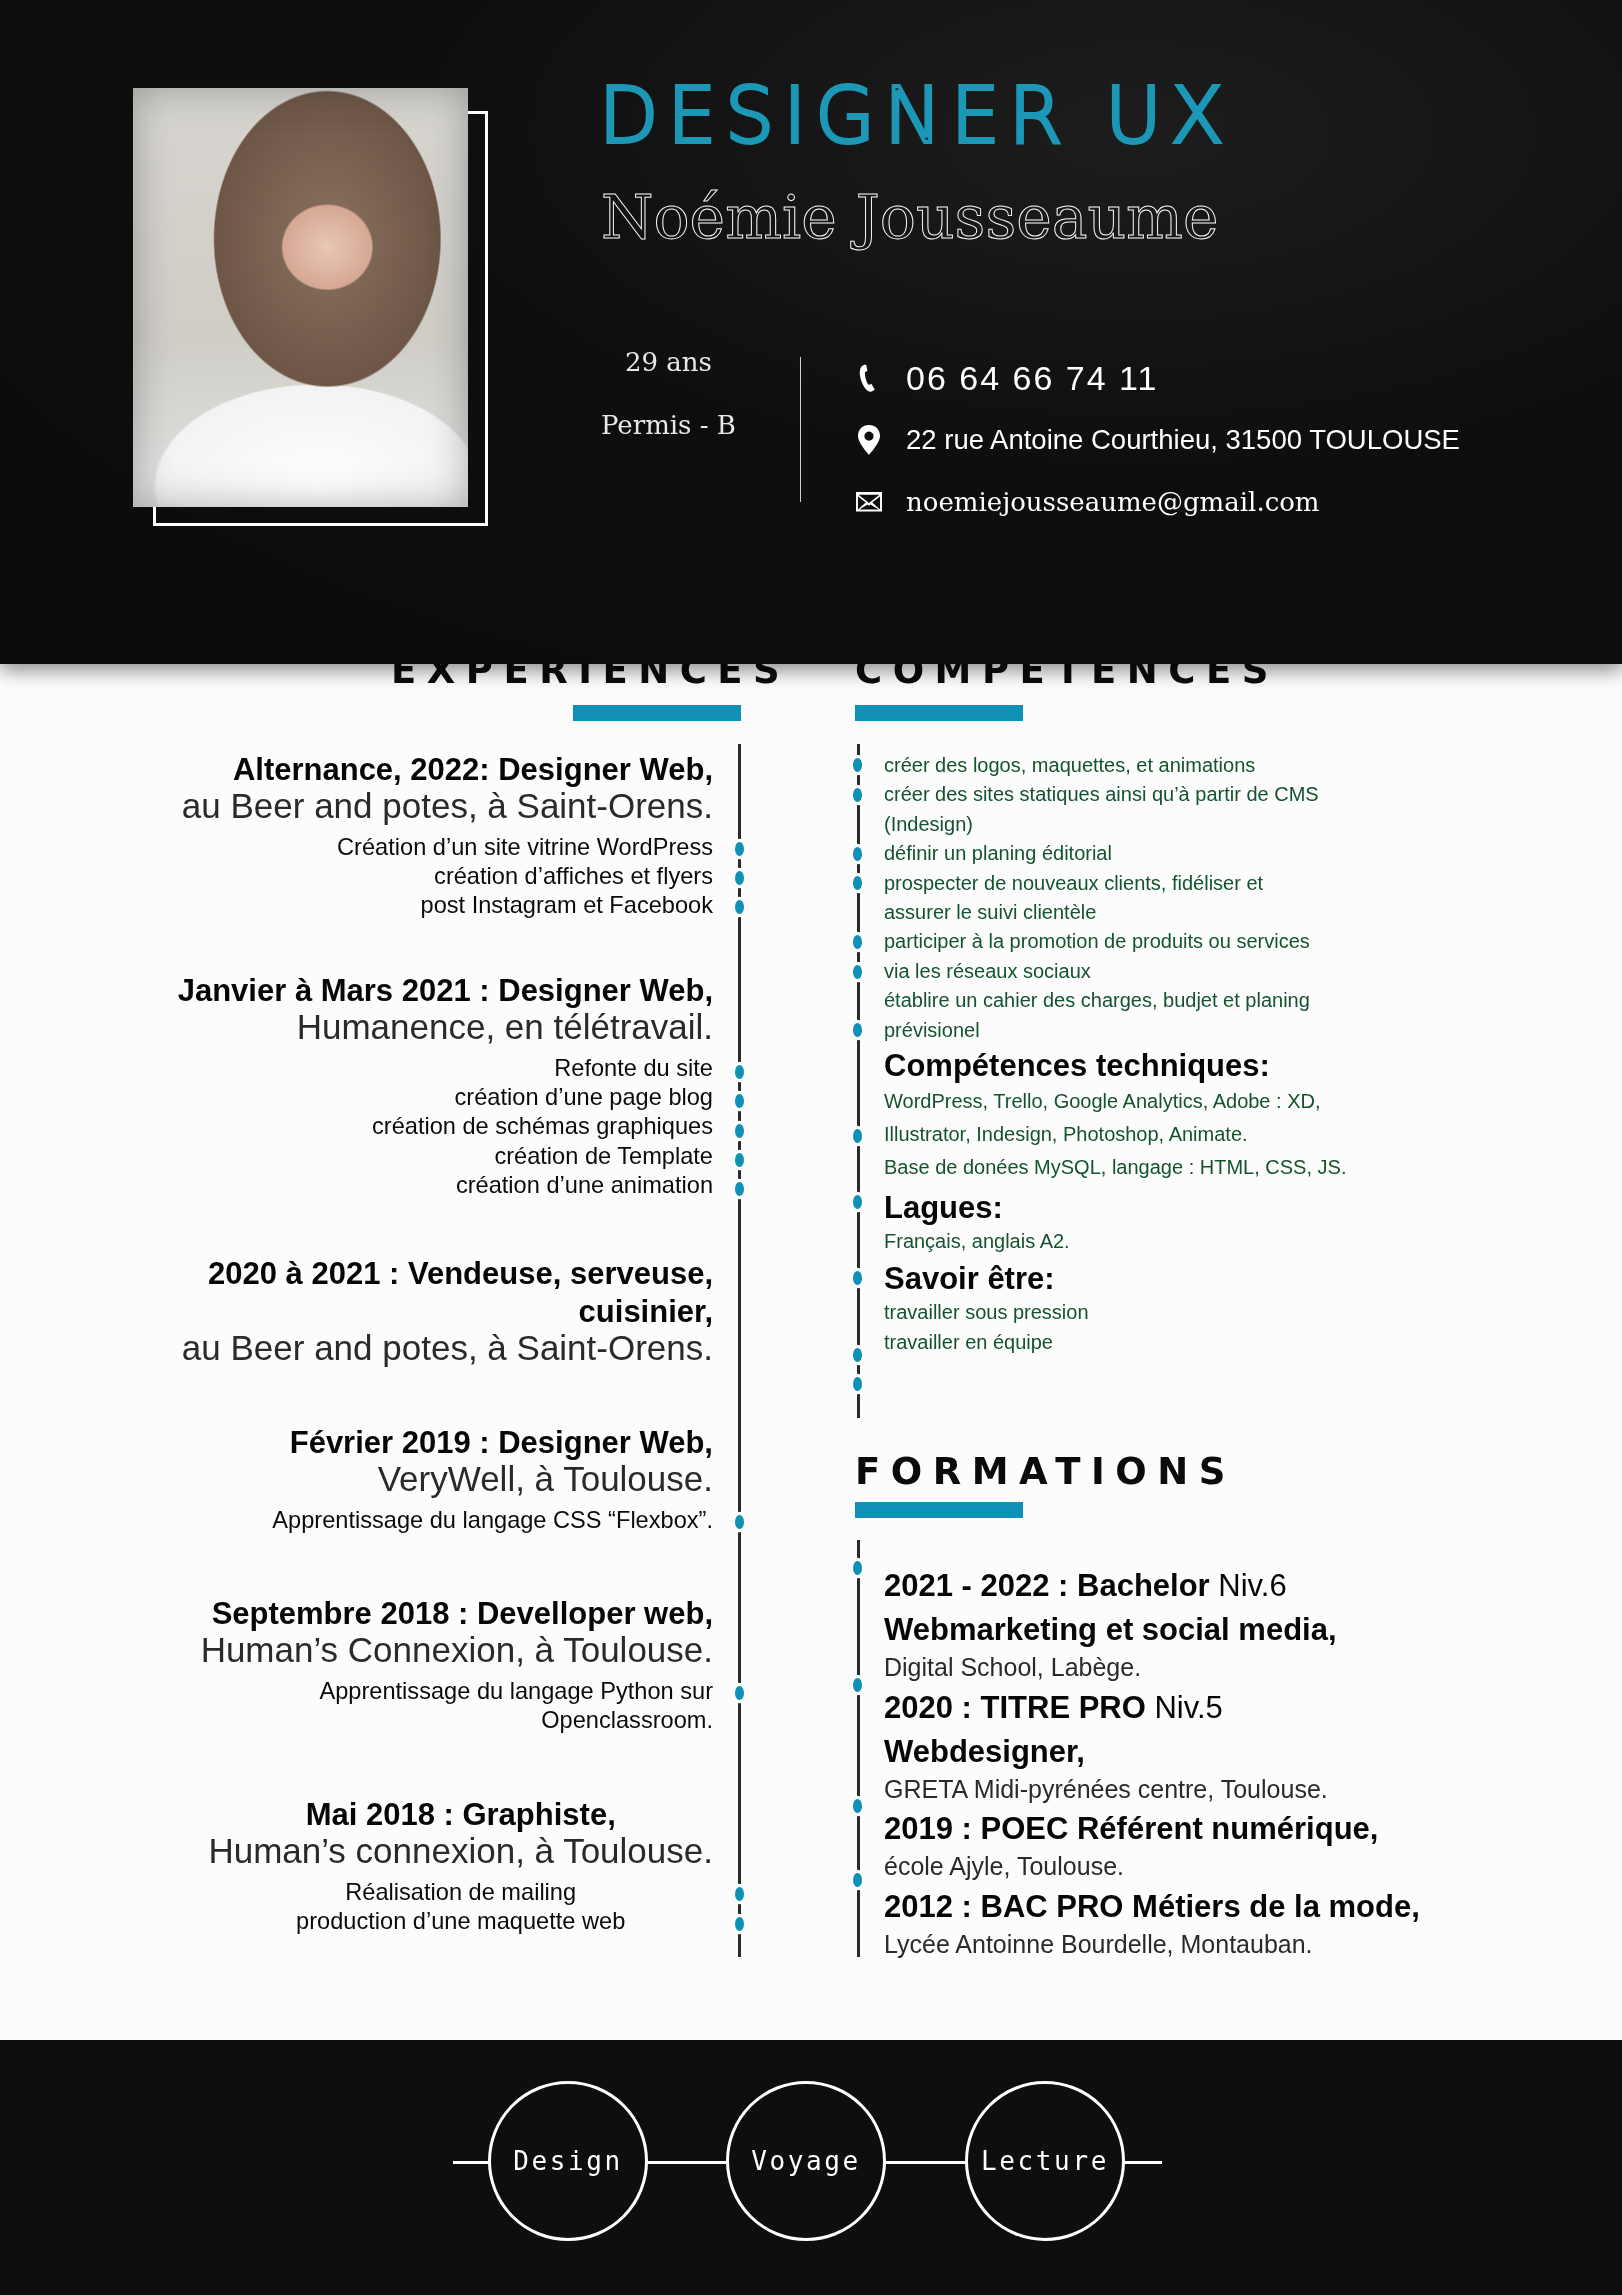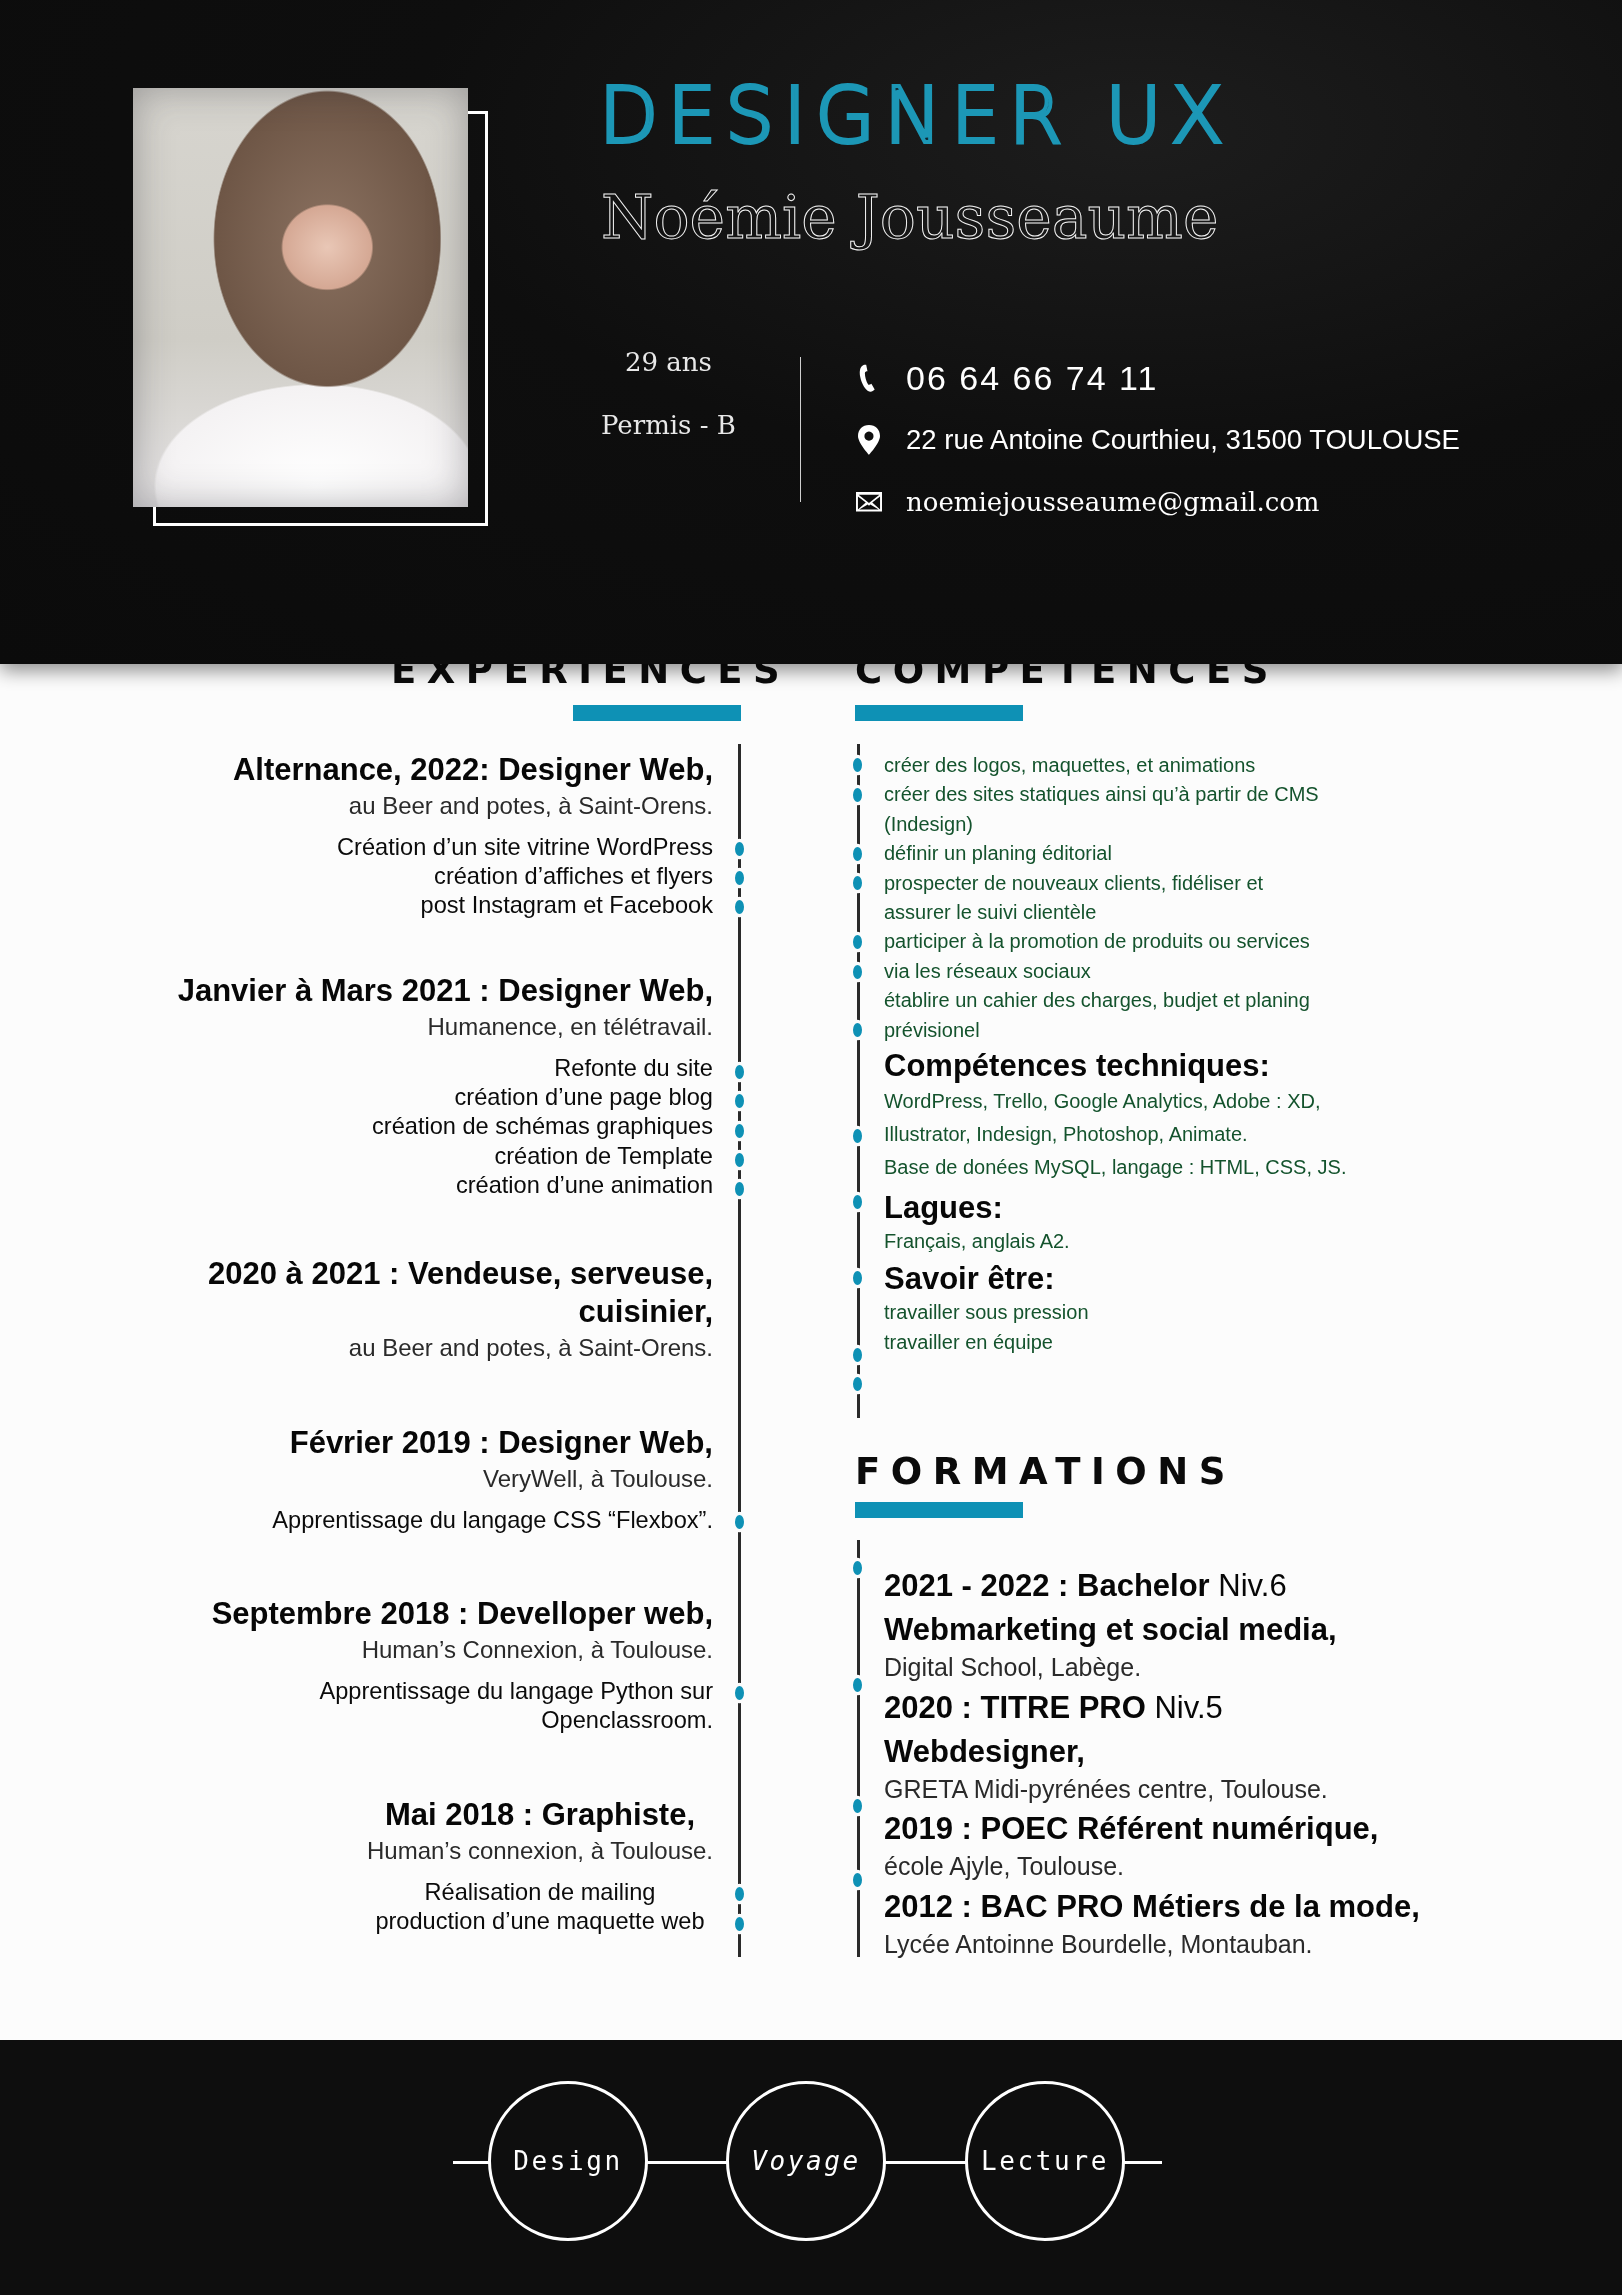--- a/index.html
+++ b/index.html
@@ -60,21 +60,21 @@
 
   .timeline-line { position: absolute; width: 2.6px; background: #2a2a2a; }
   .dot {
     position: absolute; width: 9.2px; height: 14.4px; border-radius: 50%;
     background: #0e91b5; box-shadow: 0 0 0 3.3px #fcfcfc;
   }
 
   
   .exp { position: absolute; right: 910px; text-align: right; }
   .exp-title { font-family: "Liberation Sans", sans-serif; font-weight: 700; font-size: 31px; line-height: 38px; color: #070707; }
-  .exp-place { font-family: "Liberation Sans", sans-serif; font-weight: 300; font-size: 24px; line-height: 33px; color: #2a2a2a; }
+  .exp-place { font-family: "Liberation Sans", sans-serif; font-weight: 300; font-size: 35px; line-height: 33px; color: #2a2a2a; }
   .exp-tasks { margin-top: 10.5px; }
   .exp-task { font-family: "Liberation Sans", sans-serif; font-size: 23.6px; line-height: 29.4px; color: #0b0b0b; }
 
   
   .rcol { position: absolute; left: 884px; width: 641px; }
   .skill { font-family: "Liberation Sans", sans-serif; font-size: 20px; line-height: 29.4px; color: #14532d; }
   .sub-head { font-family: "Liberation Sans", sans-serif; font-weight: 700; font-size: 31px; line-height: 39px; color: #070707; }
   .form-title { font-family: "Liberation Sans", sans-serif; font-weight: 700; font-size: 31px; line-height: 44px; color: #070707; }
   .form-title .light { font-weight: 400; }
   .form-place { font-family: "Liberation Sans", sans-serif; font-weight: 300; font-size: 25px; line-height: 31px; color: #2a2a2a; }
@@ -274,15 +274,15 @@
 </section>
 
 <div class="dot" style="left:853px; top:1561px;"></div>
 <div class="dot" style="left:853px; top:1678px;"></div>
 <div class="dot" style="left:853px; top:1799px;"></div>
 <div class="dot" style="left:853px; top:1873px;"></div>
 
 <footer class="footer"></footer>
 <div class="hobby-line"></div>
 <div class="hobby" style="left:488px;">Design</div>
-<div class="hobby" style="left:726px;font-style:italic;">Voyage</div>
+<div class="hobby" style="left:726px;">Voyage</div>
 <div class="hobby" style="left:965px;">Lecture</div>
 
 
 </body></html>

